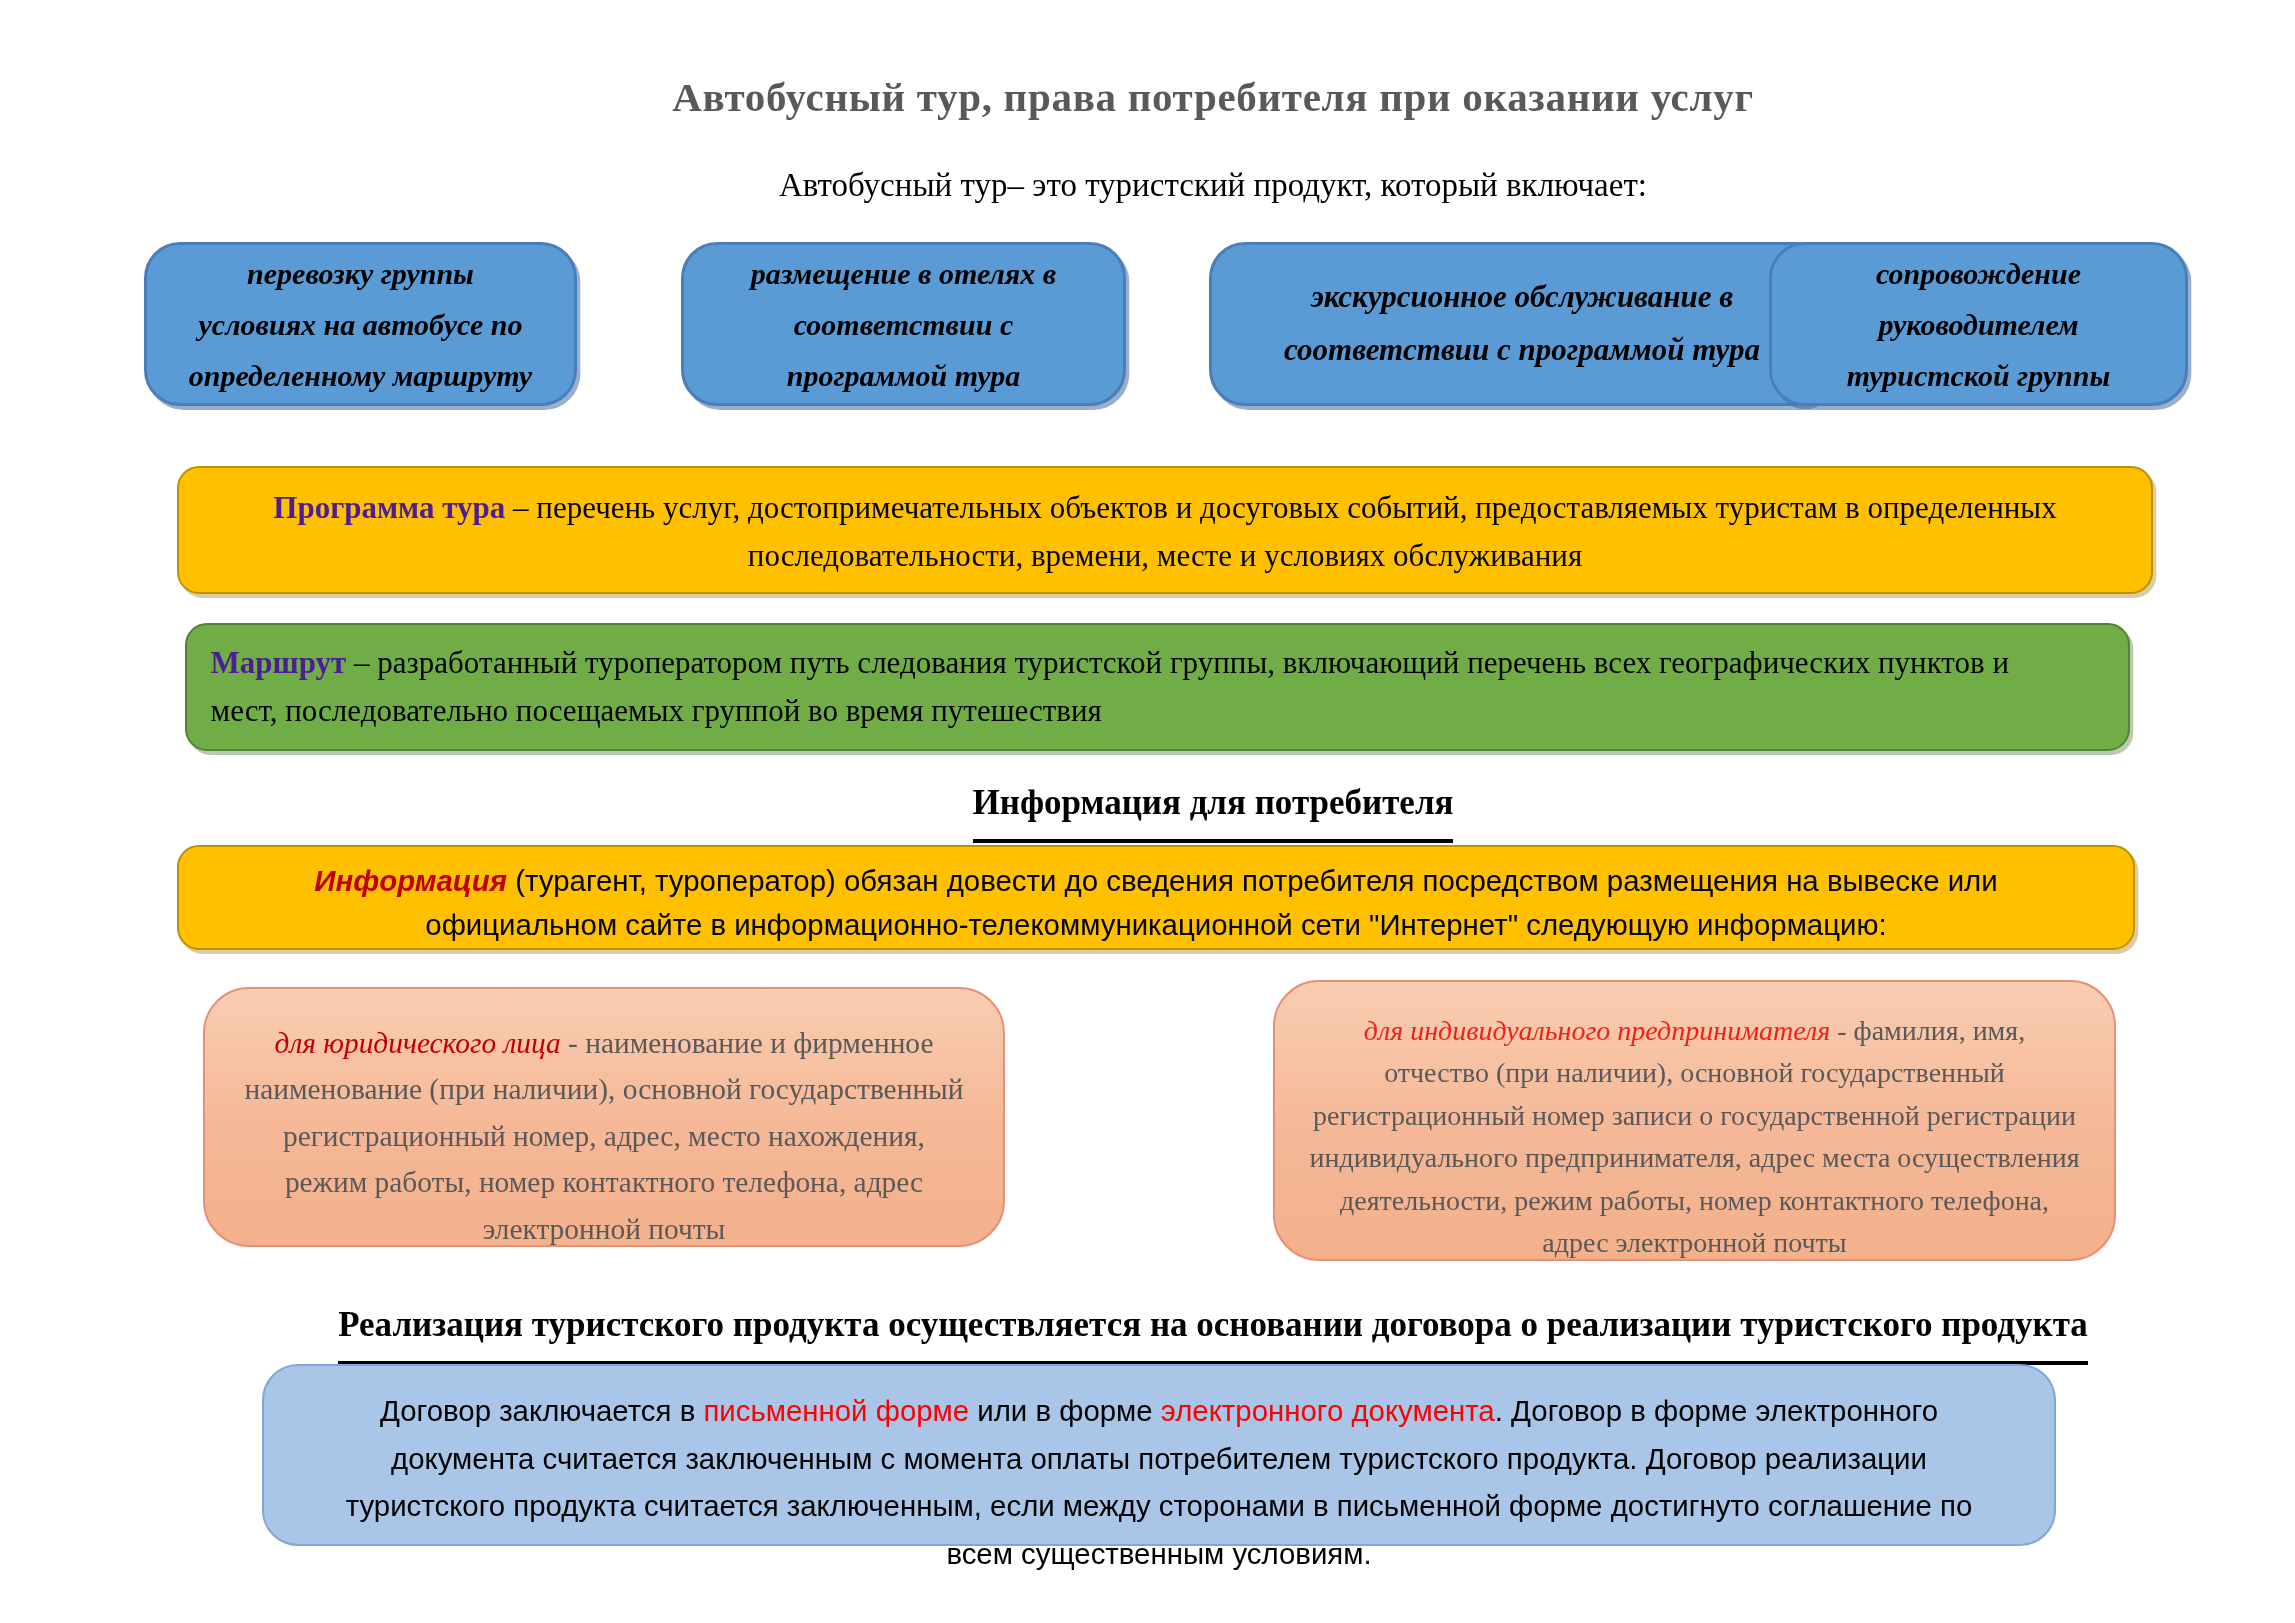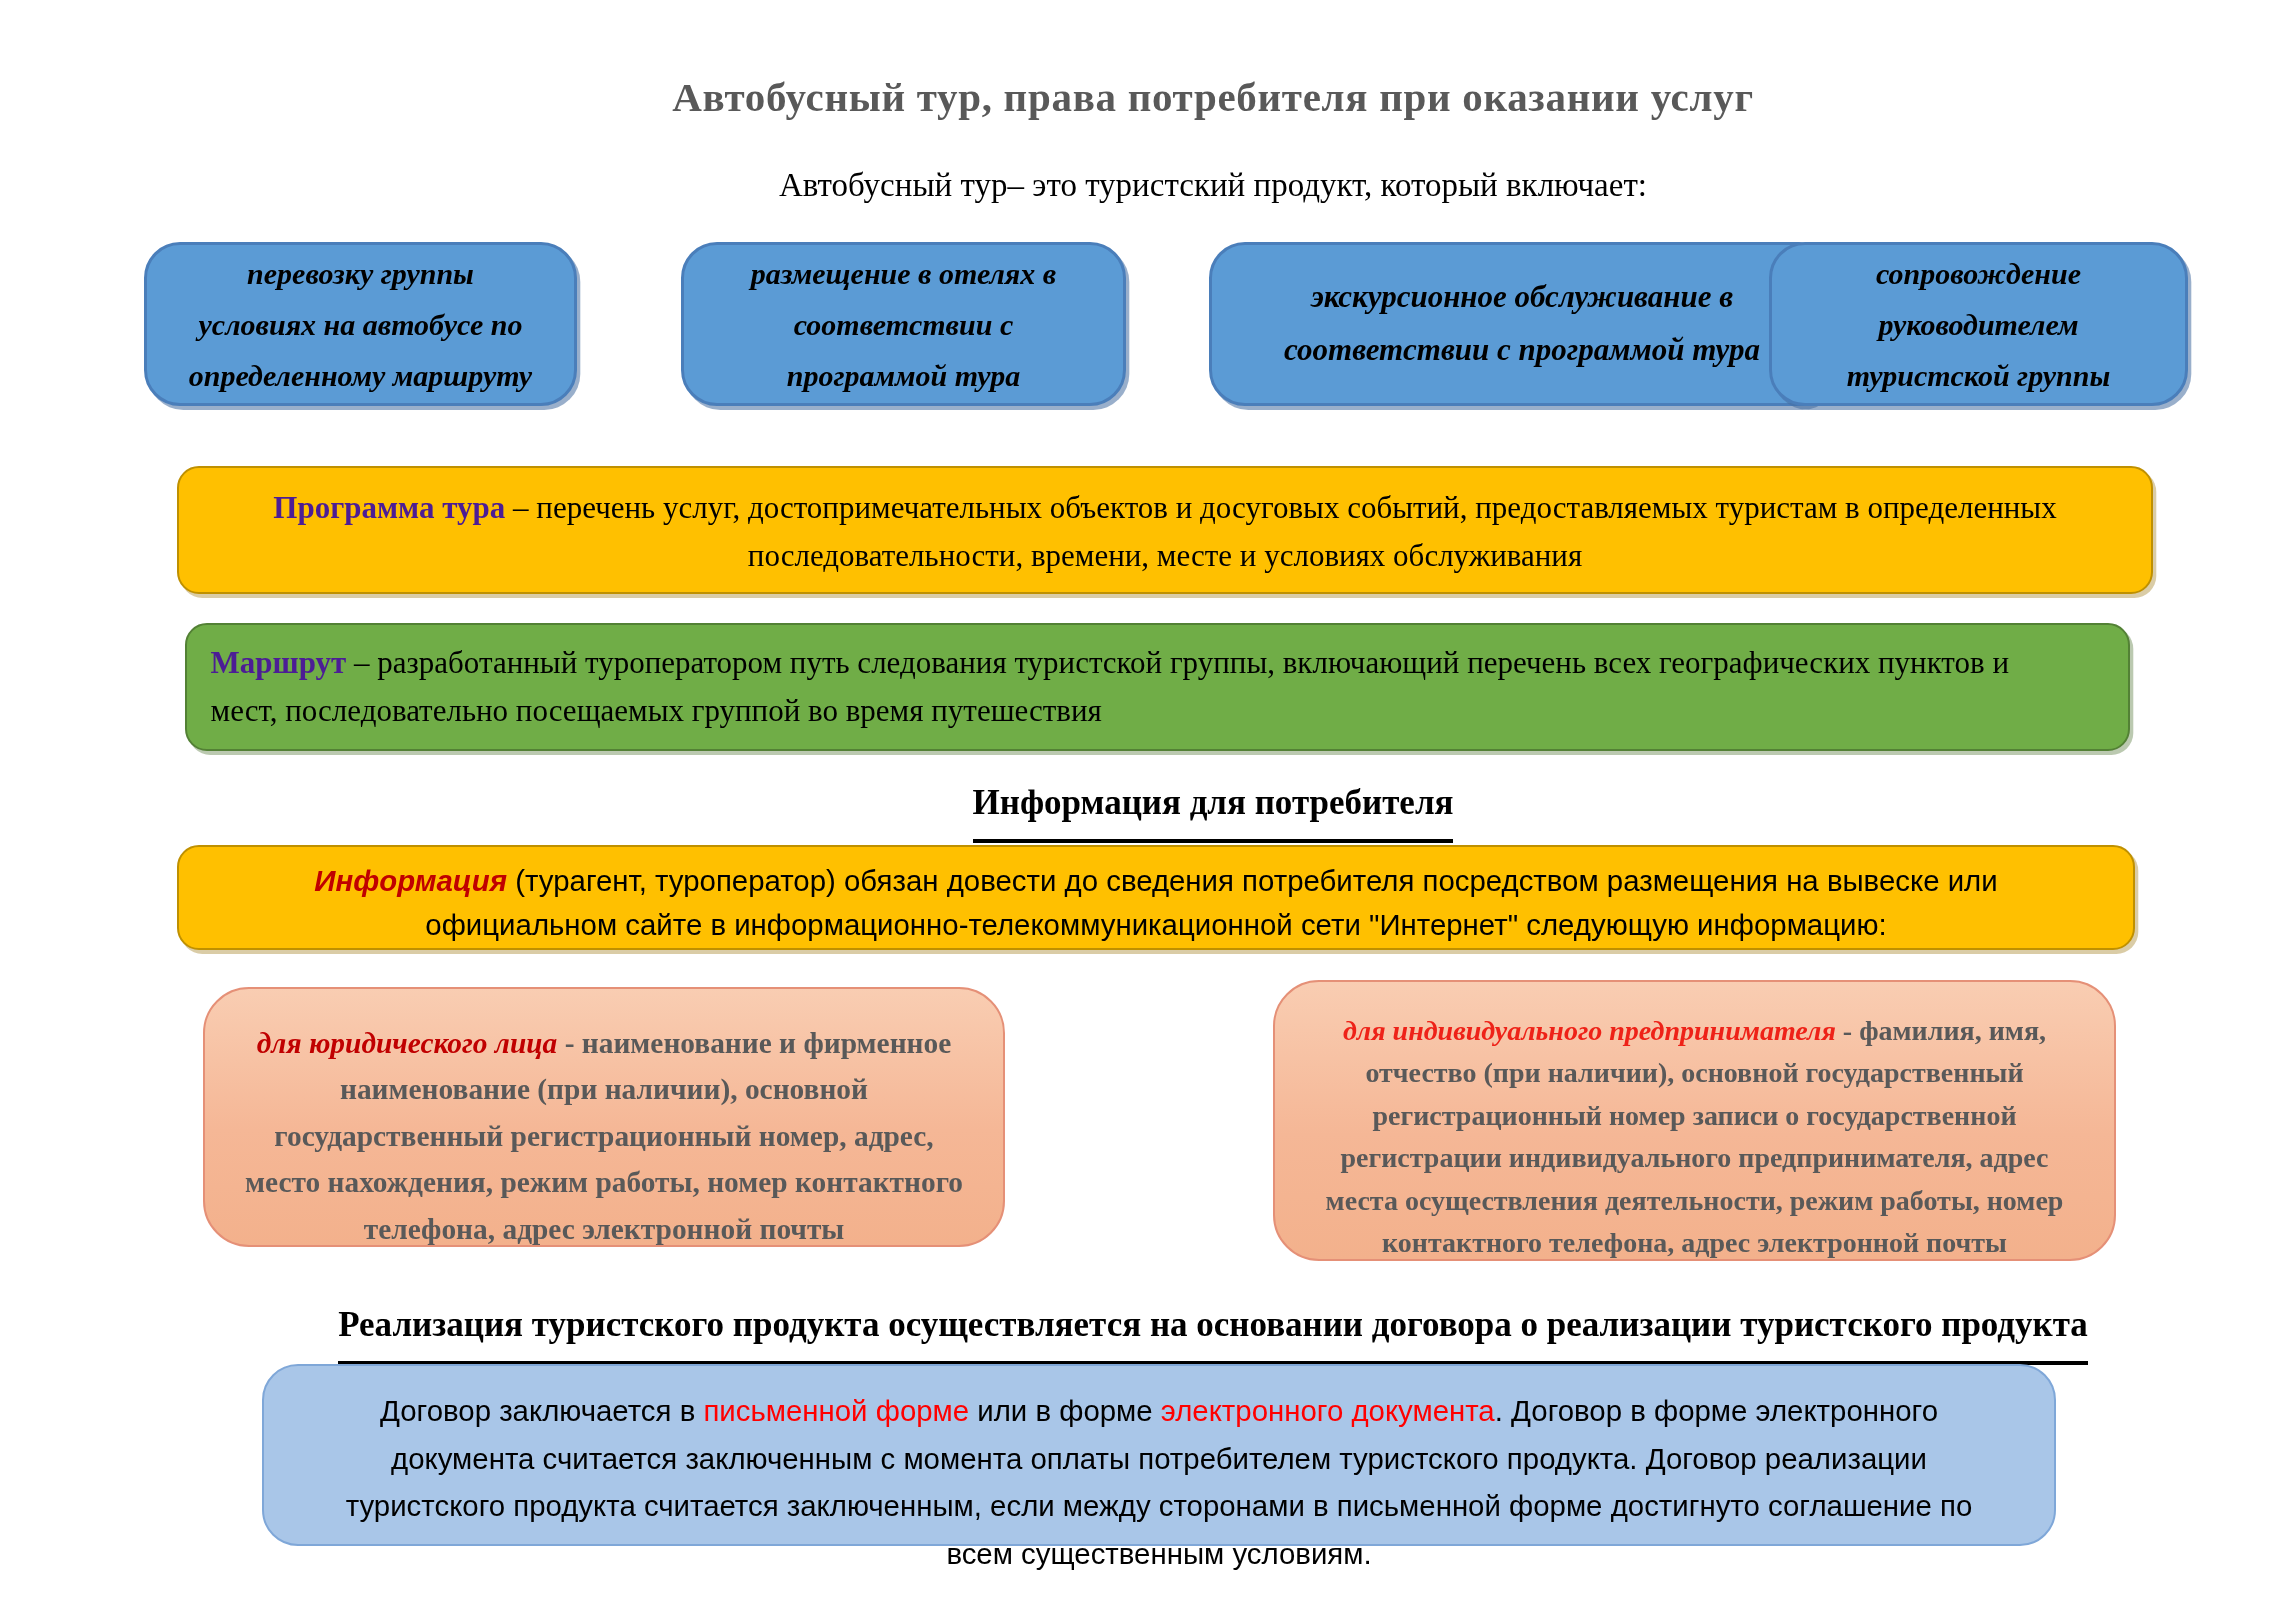--- a/index.html
+++ b/index.html
@@ -77,21 +77,21 @@
     width:1958px;
     overflow:hidden;
   }
   .term-sans{font-weight:bold;font-style:italic;color:#C00000;font-family:"Liberation Sans", sans-serif;}
   .peach-box{
     position:absolute;
     background:linear-gradient(180deg,#F9CDB2 0%,#F5B796 55%,#F3B18C 100%);
     border:2.6px solid #E59077;
     border-radius:46px;
     box-sizing:border-box;
-    text-align:center;color:#595959;font-weight:bold;
+    text-align:center;color:#595959;
   }
   #legal-box{
     left:203px;top:987px;width:802px;height:260px;
     font-size:29.4px;line-height:1.58;
     padding:31px 39px 0 39px;
   }
   #legal-box .lead{font-style:italic;color:#C00000;}
   #entrepreneur-box{
     left:1273px;top:980px;width:843px;height:281px;
     font-size:28px;line-height:1.52;

